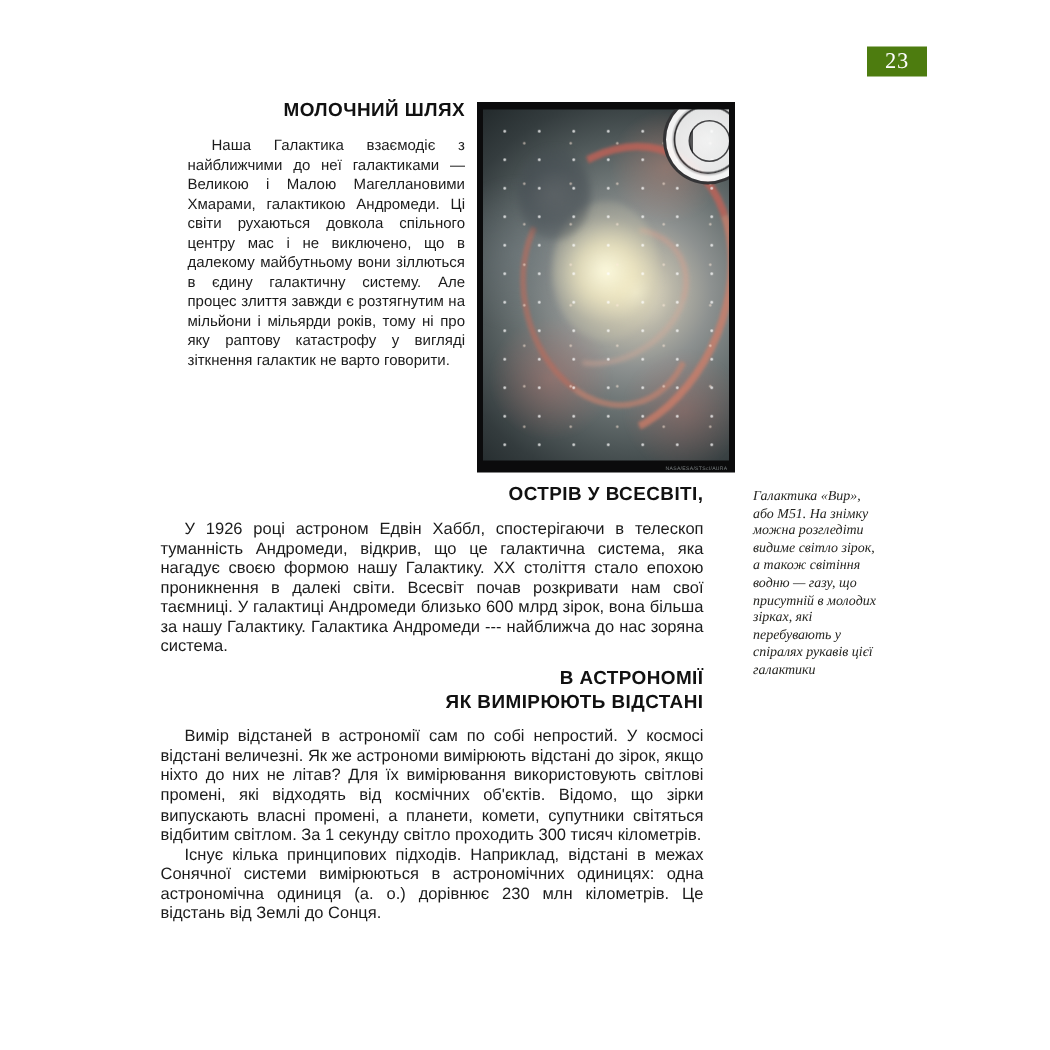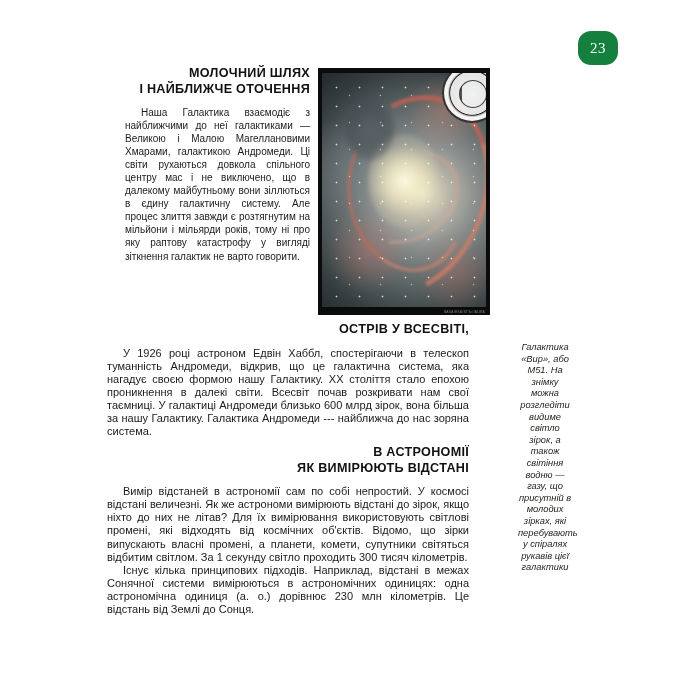--- a/index.html
+++ b/index.html
@@ -21,26 +21,25 @@
     height: 700px;
     box-sizing: border-box;
   }
 
   
   .page-badge {
     position: absolute;
     left: 578px;
     top: 31px;
     width: 40px;
-    height: 34px;
-    background: #15803d;
+    height: 20px;
+    background: #4d7c0f;
     display: flex;
     align-items: center;
     justify-content: center;
-    border-radius: 13px;
   }
   .page-badge .num {
     color: #ffffff;
     font-family: "Liberation Serif", serif;
     font-size: 15px;
     letter-spacing: 0.5px;
     line-height: 1;
   }
 
   
@@ -242,27 +241,27 @@
     hyphens: auto;
   }
   .col-narrow p.body {
     font-size: 10px;
     line-height: 13.05px;
   }
   p.body + p.body {
     margin-top: 0;
   }
   .caption {
-    margin: 16px;
-    font-family: Liberation Sans, sans-serif;
+    margin: 0;
+    font-family: Liberation Serif, serif;
     font-style: italic;
     font-size: 9.3px;
     line-height: 11.6px;
     color: #23231f;
-    text-align: center;
+    text-align: left;
   }
 
   .spacer-sm { height: 7px; }
 </style>
 </head>
 <body>
 
 <div class="page">
 
   <div class="page-badge">
@@ -281,21 +280,20 @@
         <div class="companion"></div>
         <div class="stars"></div>
         <div class="seal"></div>
       </div>
       <div class="photo-credit">NASA/ESA/STScI/AURA</div>
     </div>
 
     <div class="col-narrow">
       <h2 class="sec-title">
         <span class="ln">МОЛОЧНИЙ ШЛЯХ</span>
-        <span class="ln">І НАЙБЛИЖЧЕ ОТОЧЕННЯ</span>
       </h2>
       <p class="body">Наша Галактика взаємодіє з найближчими до неї галактиками — Великою і Малою Магеллановими Хмарами, галактикою Андромеди. Ці світи рухаються довкола спільного центру мас і не виключено, що в далекому майбутньому вони зіллються в єдину галактичну систему. Але процес злиття завжди є розтягнутим на мільйони і мільярди років, тому ні про яку раптову катастрофу у вигляді зіткнення галактик не варто говорити.</p>
     </div>
 
     <div class="col-wide">
       <h2 class="sec-title">
         <span class="ln">ОСТРІВ У ВСЕСВІТІ,</span>
       </h2>
       <p class="body">У 1926 році астроном Едвін Хаббл, спостерігаючи в телескоп туманність Андромеди, відкрив, що це галактична система, яка нагадує своєю формою нашу Галактику. XX століття стало епохою проникнення в далекі світи. Всесвіт почав розкривати нам свої таємниці. У галактиці Андромеди близько 600 млрд зірок, вона більша за нашу Галактику. Галактика Андромеди --- найближча до нас зоряна система.</p>
 

